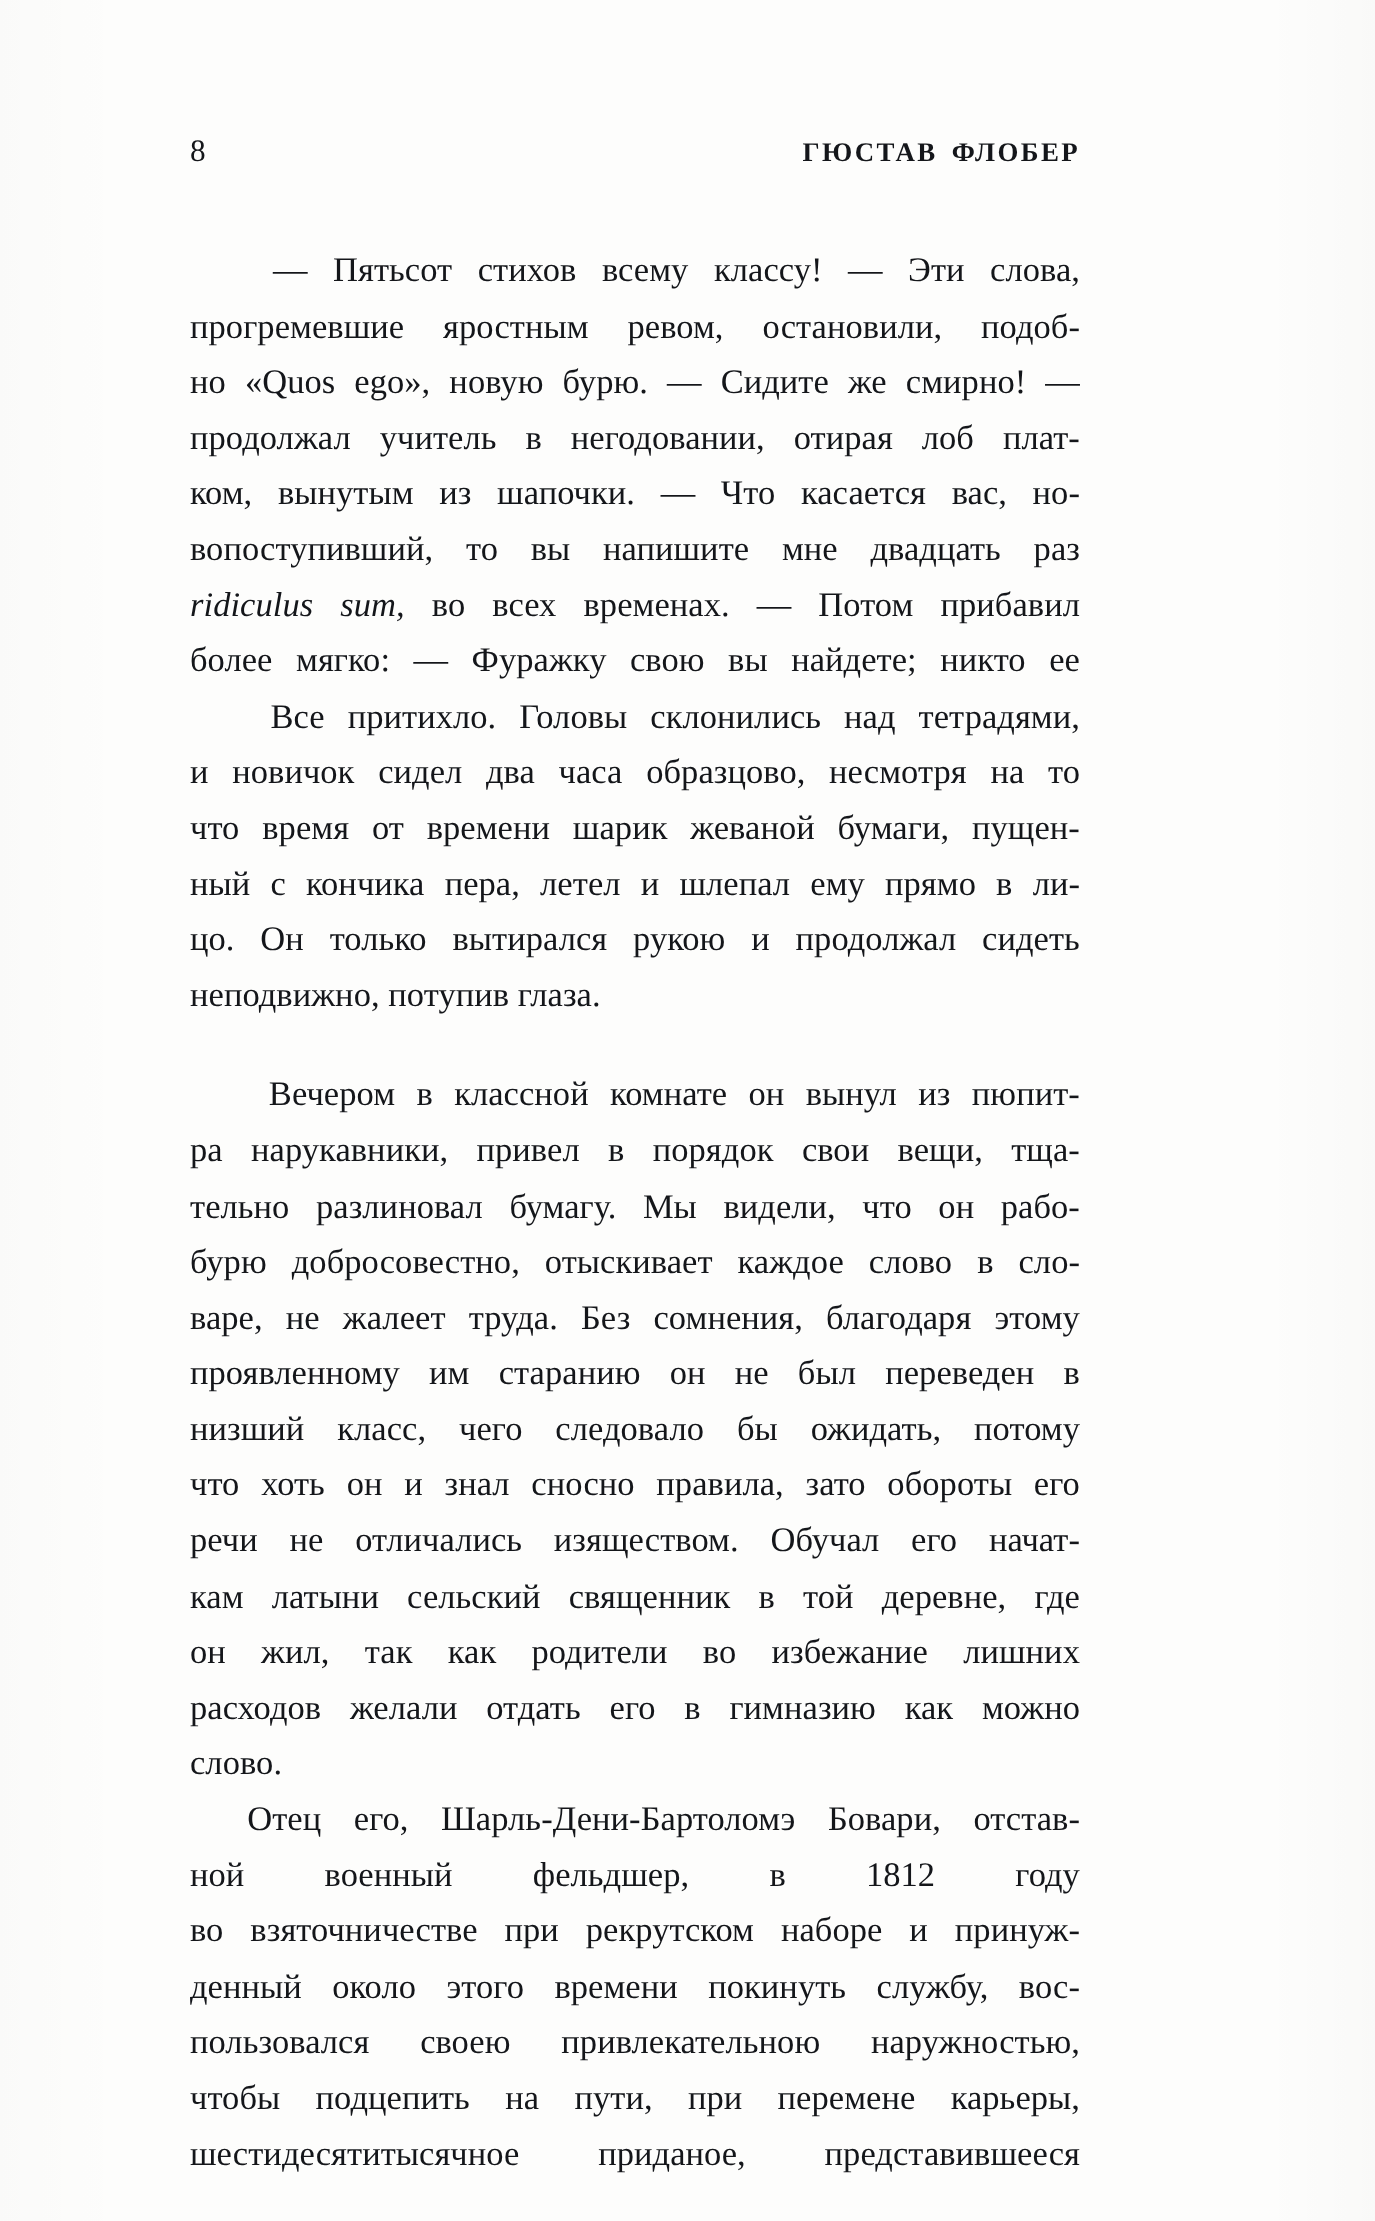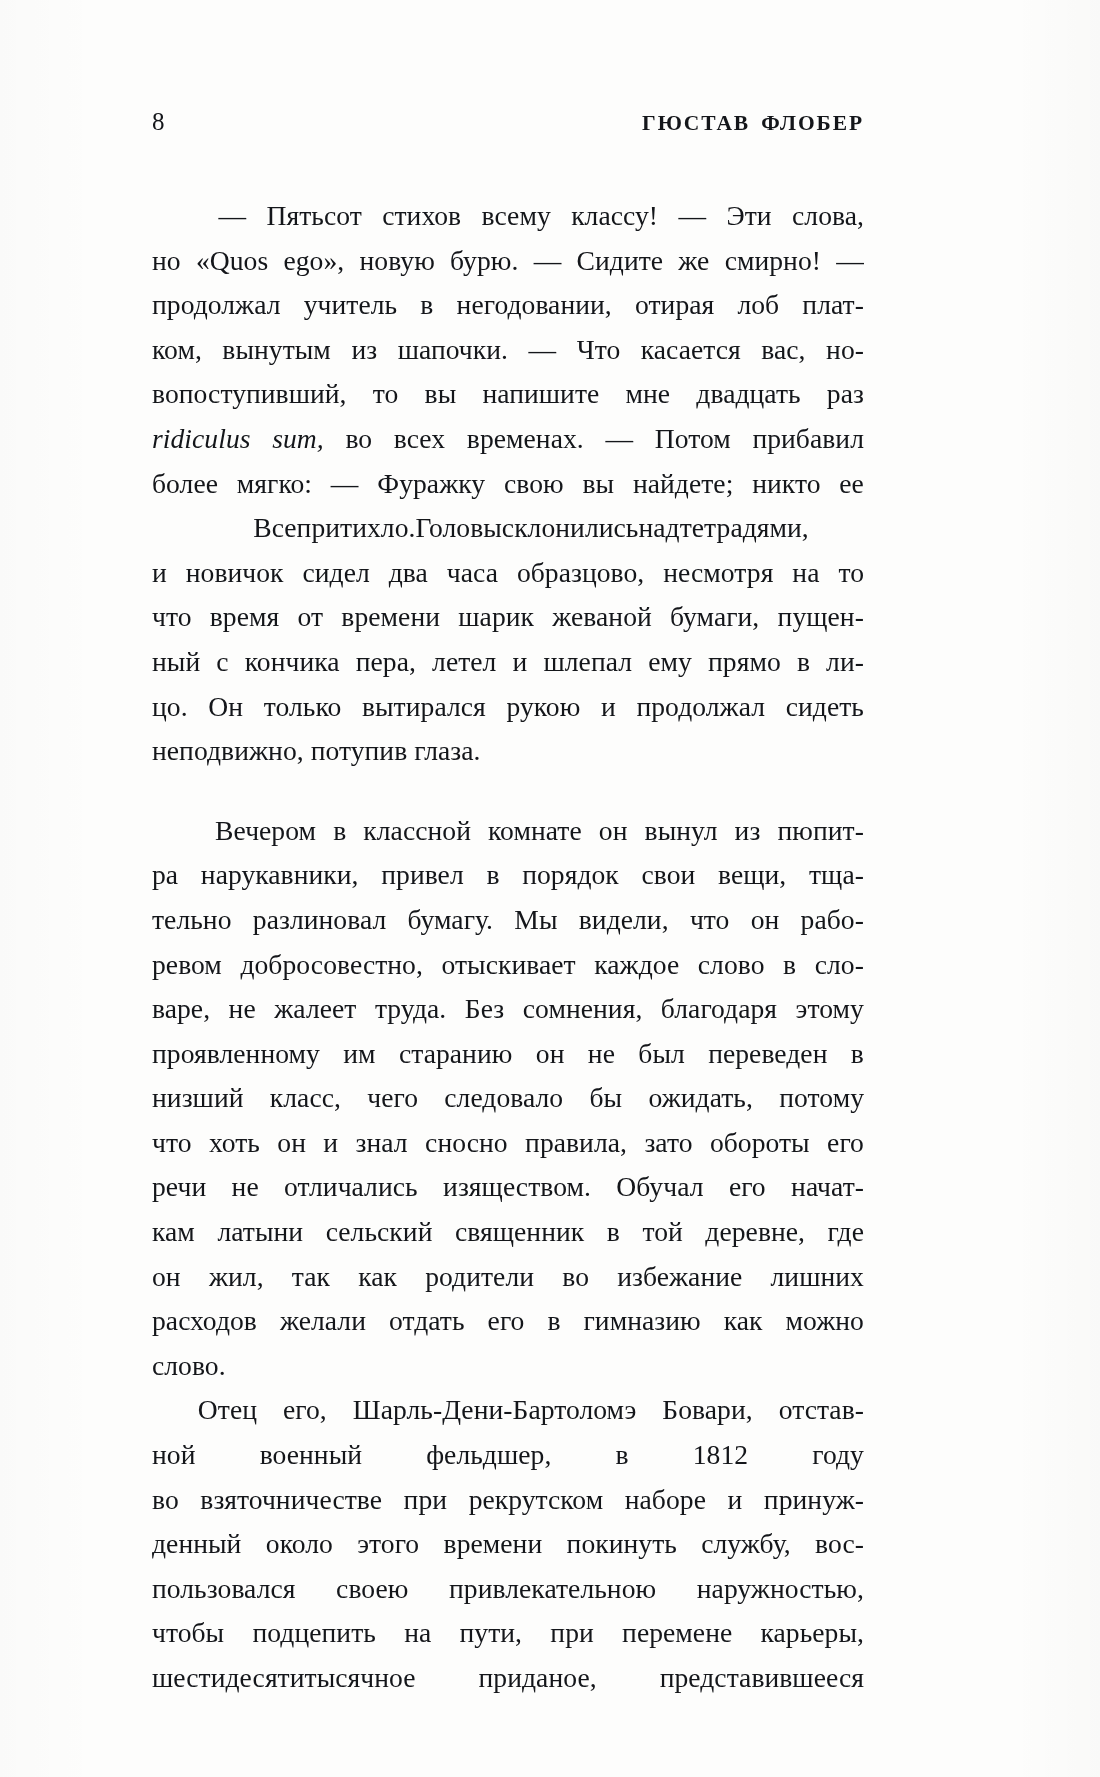--- a/index.html
+++ b/index.html
@@ -90,40 +90,41 @@
   <div class="text-column">
 
     <div class="running-head">
       <span class="folio">8</span>
       <span class="head-title">ГЮСТАВ ФЛОБЕР</span>
     </div>
 
     <div class="body-text">
       <p class="para" id="p1" style="text-indent: 0px;">
           <span class="ln-j" style="text-indent: 0px;"><span style="display: inline-block; width: 46px;"></span><span>—</span><span>Пятьсот</span><span>стихов</span><span>всему</span><span>классу!</span><span>—</span><span>Эти</span><span>слова,</span></span>
+          <span class="ln-j"><span>прогремевшие</span><span>яростным</span><span>ревом,</span><span>остановили,</span><span>подоб-</span></span>
           <span class="ln-j"><span>но</span><span>«Quos</span><span>ego»,</span><span>новую</span><span>бурю.</span><span>—</span><span>Сидите</span><span>же</span><span>смирно!</span><span>—</span></span>
           <span class="ln-j"><span>продолжал</span><span>учитель</span><span>в</span><span>негодовании,</span><span>отирая</span><span>лоб</span><span>плат-</span></span>
           <span class="ln-j"><span>ком,</span><span>вынутым</span><span>из</span><span>шапочки.</span><span>—</span><span>Что</span><span>касается</span><span>вас,</span><span>но-</span></span>
           <span class="ln-j"><span>вопоступивший,</span><span>то</span><span>вы</span><span>напишите</span><span>мне</span><span>двадцать</span><span>раз</span></span>
           <span class="ln-j"><span style="font-style: italic;">ridiculus</span><span style="font-style: italic;">sum,</span><span>во</span><span>всех</span><span>временах.</span><span>—</span><span>Потом</span><span>прибавил</span></span>
           <span class="ln-j"><span>более</span><span>мягко:</span><span>—</span><span>Фуражку</span><span>свою</span><span>вы</span><span>найдете;</span><span>никто</span><span>ее</span></span>
         </p>
       <p class="para" id="p2" style="text-indent: 0px;">
-          <span class="ln-j" style="text-indent: 0px; justify-content: center;"><span style="display: inline-block; width: 46px;"></span><span>Все</span><span>притихло.</span><span>Головы</span><span>склонились</span><span>над</span><span>тетрадями,</span></span>
+          <span class="ln-j" style="text-indent: 0px;"><span style="display: inline-block; width: 46px;"></span><span>Все</span><span>притихло.</span><span>Головы</span><span>склонились</span><span>над</span><span>тетрадями,</span></span>
           <span class="ln-j"><span>и</span><span>новичок</span><span>сидел</span><span>два</span><span>часа</span><span>образцово,</span><span>несмотря</span><span>на</span><span>то</span></span>
           <span class="ln-j"><span>что</span><span>время</span><span>от</span><span>времени</span><span>шарик</span><span>жеваной</span><span>бумаги,</span><span>пущен-</span></span>
           <span class="ln-j"><span>ный</span><span>с</span><span>кончика</span><span>пера,</span><span>летел</span><span>и</span><span>шлепал</span><span>ему</span><span>прямо</span><span>в</span><span>ли-</span></span>
           <span class="ln-j"><span>цо.</span><span>Он</span><span>только</span><span>вытирался</span><span>рукою</span><span>и</span><span>продолжал</span><span>сидеть</span></span>
           <span class="ln"><span>неподвижно,</span> <span>потупив</span> <span>глаза.</span></span>
         </p>
       <p class="para" id="p3" style="text-indent: 0px;">
           <span class="ln-j" style="text-indent: 0px; margin-top: 35px;"><span style="display: inline-block; width: 46px;"></span><span>Вечером</span><span>в</span><span>классной</span><span>комнате</span><span>он</span><span>вынул</span><span>из</span><span>пюпит-</span></span>
           <span class="ln-j"><span>ра</span><span>нарукавники,</span><span>привел</span><span>в</span><span>порядок</span><span>свои</span><span>вещи,</span><span>тща-</span></span>
           <span class="ln-j"><span>тельно</span><span>разлиновал</span><span>бумагу.</span><span>Мы</span><span>видели,</span><span>что</span><span>он</span><span>рабо-</span></span>
-          <span class="ln-j"><span>ревом</span><span>добросовестно,</span><span>отыскивает</span><span>каждое</span><span>слово</span><span>в</span><span>сло-</span></span>
+          <span class="ln-j"><span>бурю</span><span>добросовестно,</span><span>отыскивает</span><span>каждое</span><span>слово</span><span>в</span><span>сло-</span></span>
           <span class="ln-j"><span>варе,</span><span>не</span><span>жалеет</span><span>труда.</span><span>Без</span><span>сомнения,</span><span>благодаря</span><span>этому</span></span>
           <span class="ln-j"><span>проявленному</span><span>им</span><span>старанию</span><span>он</span><span>не</span><span>был</span><span>переведен</span><span>в</span></span>
           <span class="ln-j"><span>низший</span><span>класс,</span><span>чего</span><span>следовало</span><span>бы</span><span>ожидать,</span><span>потому</span></span>
           <span class="ln-j"><span>что</span><span>хоть</span><span>он</span><span>и</span><span>знал</span><span>сносно</span><span>правила,</span><span>зато</span><span>обороты</span><span>его</span></span>
           <span class="ln-j"><span>речи</span><span>не</span><span>отличались</span><span>изяществом.</span><span>Обучал</span><span>его</span><span>начат-</span></span>
           <span class="ln-j"><span>кам</span><span>латыни</span><span>сельский</span><span>священник</span><span>в</span><span>той</span><span>деревне,</span><span>где</span></span>
           <span class="ln-j"><span>он</span><span>жил,</span><span>так</span><span>как</span><span>родители</span><span>во</span><span>избежание</span><span>лишних</span></span>
           <span class="ln-j"><span>расходов</span><span>желали</span><span>отдать</span><span>его</span><span>в</span><span>гимназию</span><span>как</span><span>можно</span></span>
           <span class="ln"><span>слово.</span></span>
         </p>

